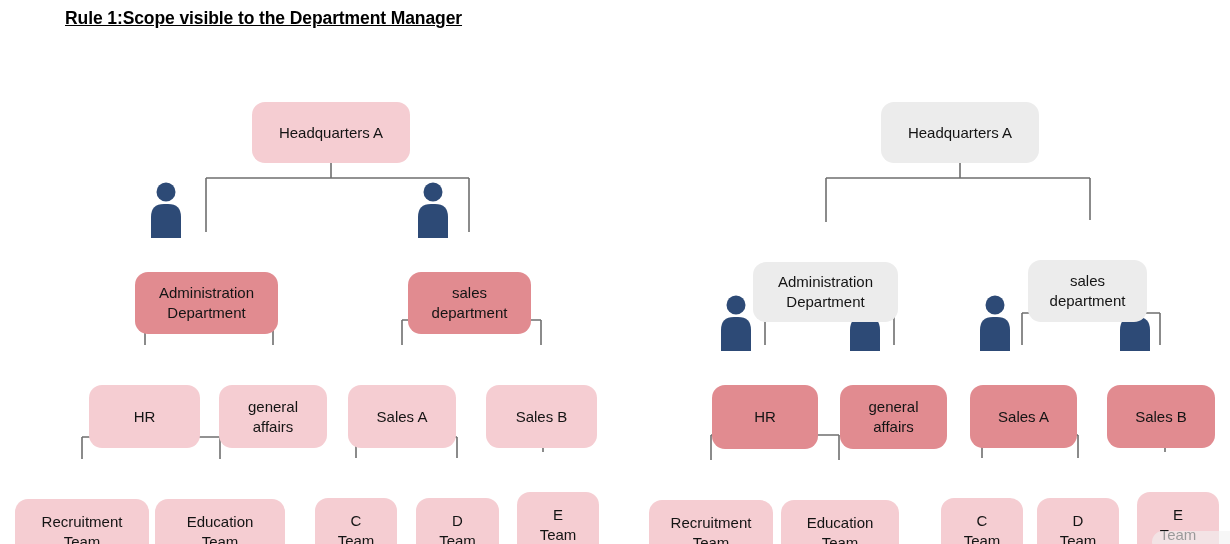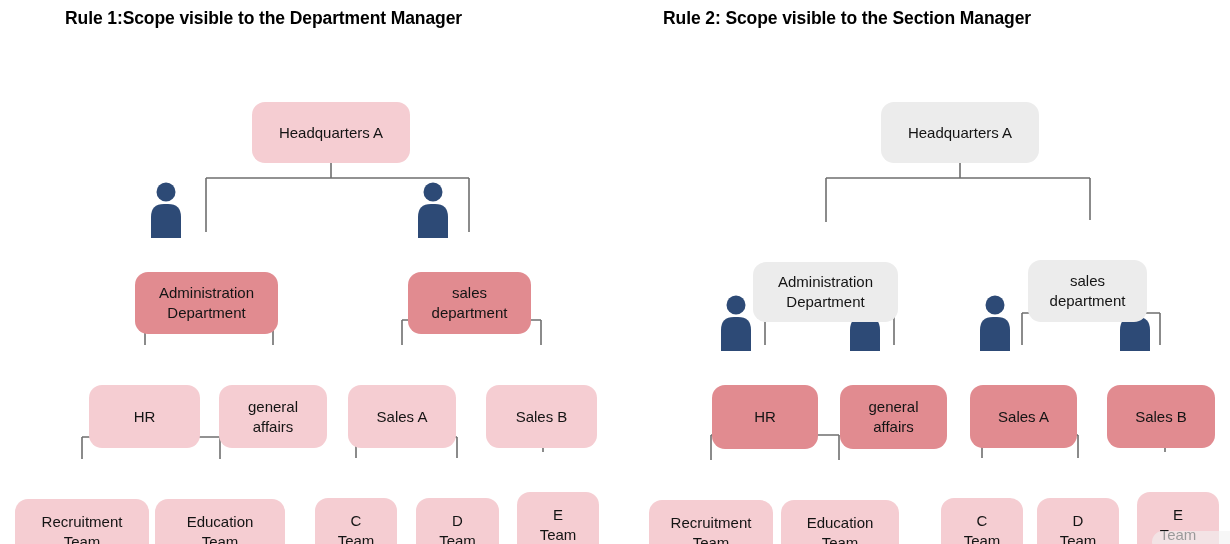--- a/index.html
+++ b/index.html
@@ -2,21 +2,21 @@
 <html style="--bg: #ffffff; --node-light: #f5cdd2; --node-highlight: #e18b90; --node-muted: #ececec; --person: #2d4a76; --line: #6e6e6e; --text: #141414; --title: #000000;"><head>
 <meta charset="utf-8">
 <style>
   html,body{margin:0;padding:0;background:#fff;}
   .canvas{
     position:relative;width:1230px;height:544px;overflow:hidden;background:var(--bg,#fff);
     font-family:"Liberation Sans",sans-serif;
   }
   .diagram-title{
     position:absolute;font-weight:bold;font-size:17.5px;letter-spacing:-0.1px;
-    color:var(--title,#000);white-space:nowrap;
+    color:var(--title,#000);white-space:nowrap;text-decoration:underline;
   }
   svg.wires{position:absolute;left:0;top:0;}
   svg.wires line{stroke:var(--line,#6e6e6e);stroke-width:1.6;}
   .person{fill:var(--person,#2d4a76);}
   .node{
     position:absolute;display:flex;align-items:center;justify-content:center;
     text-align:center;white-space:pre-line;border-radius:13px;
     font-size:15px;line-height:1.32;color:var(--text,#141414);margin-top:40px;
   }
   .node.light{background:var(--node-light,#f5cdd2);}
@@ -113,21 +113,20 @@
 Team</div>
   <div class="node light" style="left:155px;top:459px;width:130px;height:66px">Education
 Team</div>
   <div class="node light" style="left:315px;top:458px;width:82px;height:66px">C
 Team</div>
   <div class="node light" style="left:416px;top:458px;width:83px;height:66px">D
 Team</div>
   <div class="node light" style="left:517px;top:452px;width:82px;height:66px">E
 Team</div>
 
-  <div class="diagram-title" style="left:663px;top:8px">Rule 2: Scope visible to the Section Manager</div>
 
   <div class="node muted" style="left:881px;top:62px;width:158px;height:61px">Headquarters A</div>
   <div class="node muted" style="left:753px;top:222px;width:145px;height:60px">Administration
 Department</div>
   <div class="node muted" style="left:1028px;top:220px;width:119px;height:62px">sales
 department</div>
   <div class="node hi" style="left:712px;top:345px;width:106px;height:64px">HR</div>
   <div class="node hi" style="left:840px;top:345px;width:107px;height:64px">general
 affairs</div>
   <div class="node hi" style="left:970px;top:345px;width:107px;height:63px">Sales A</div>

